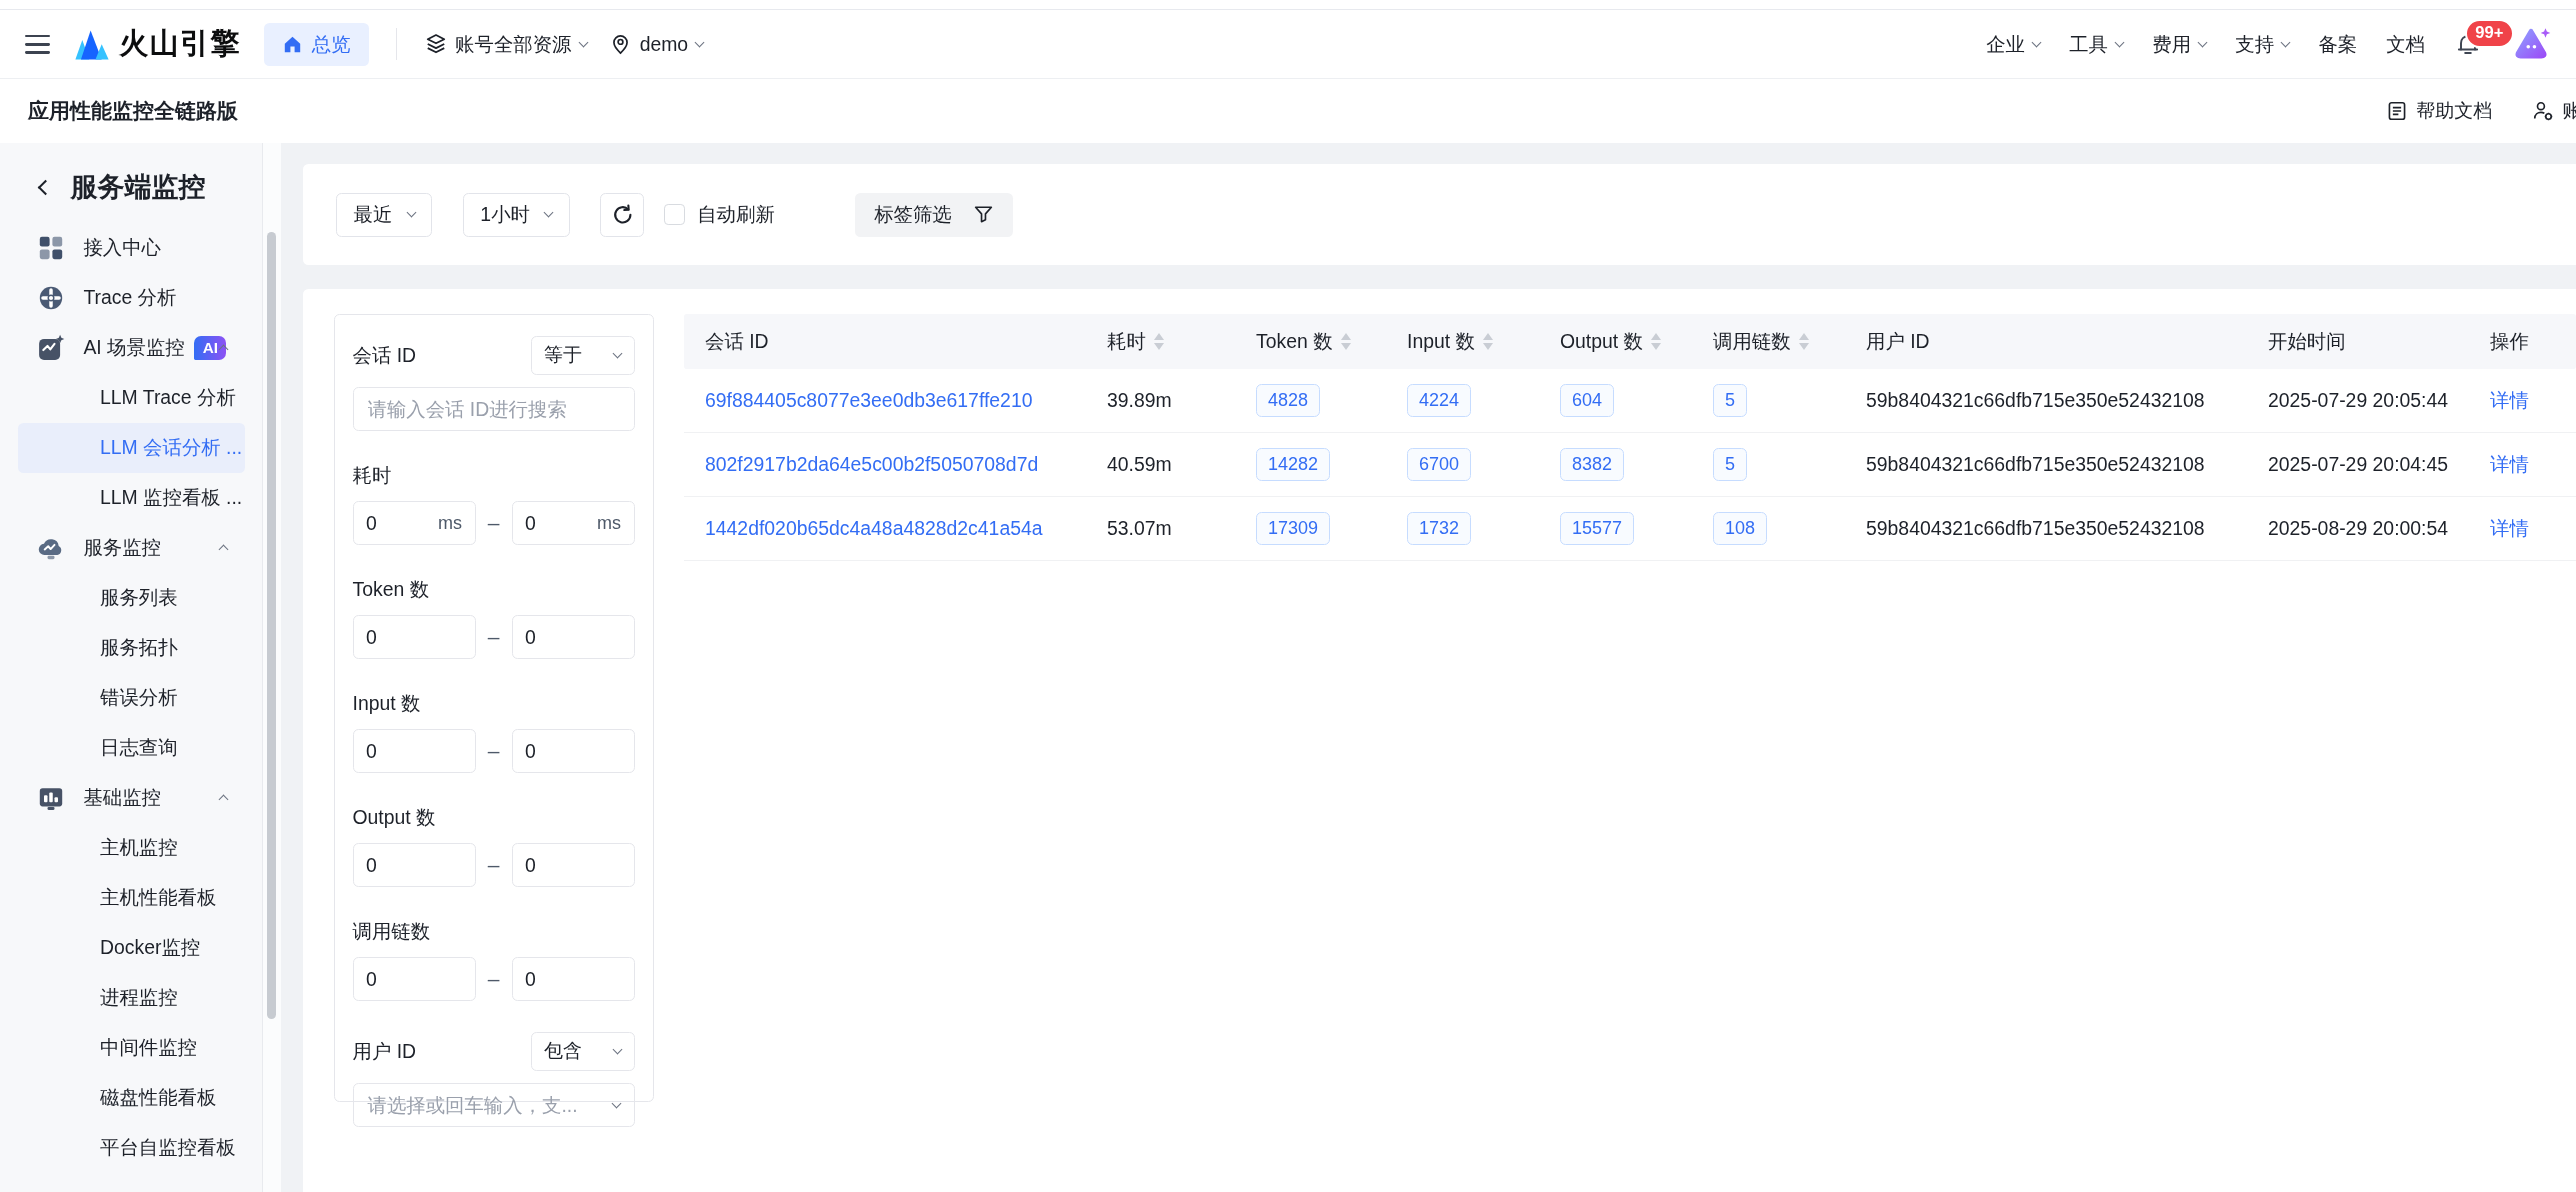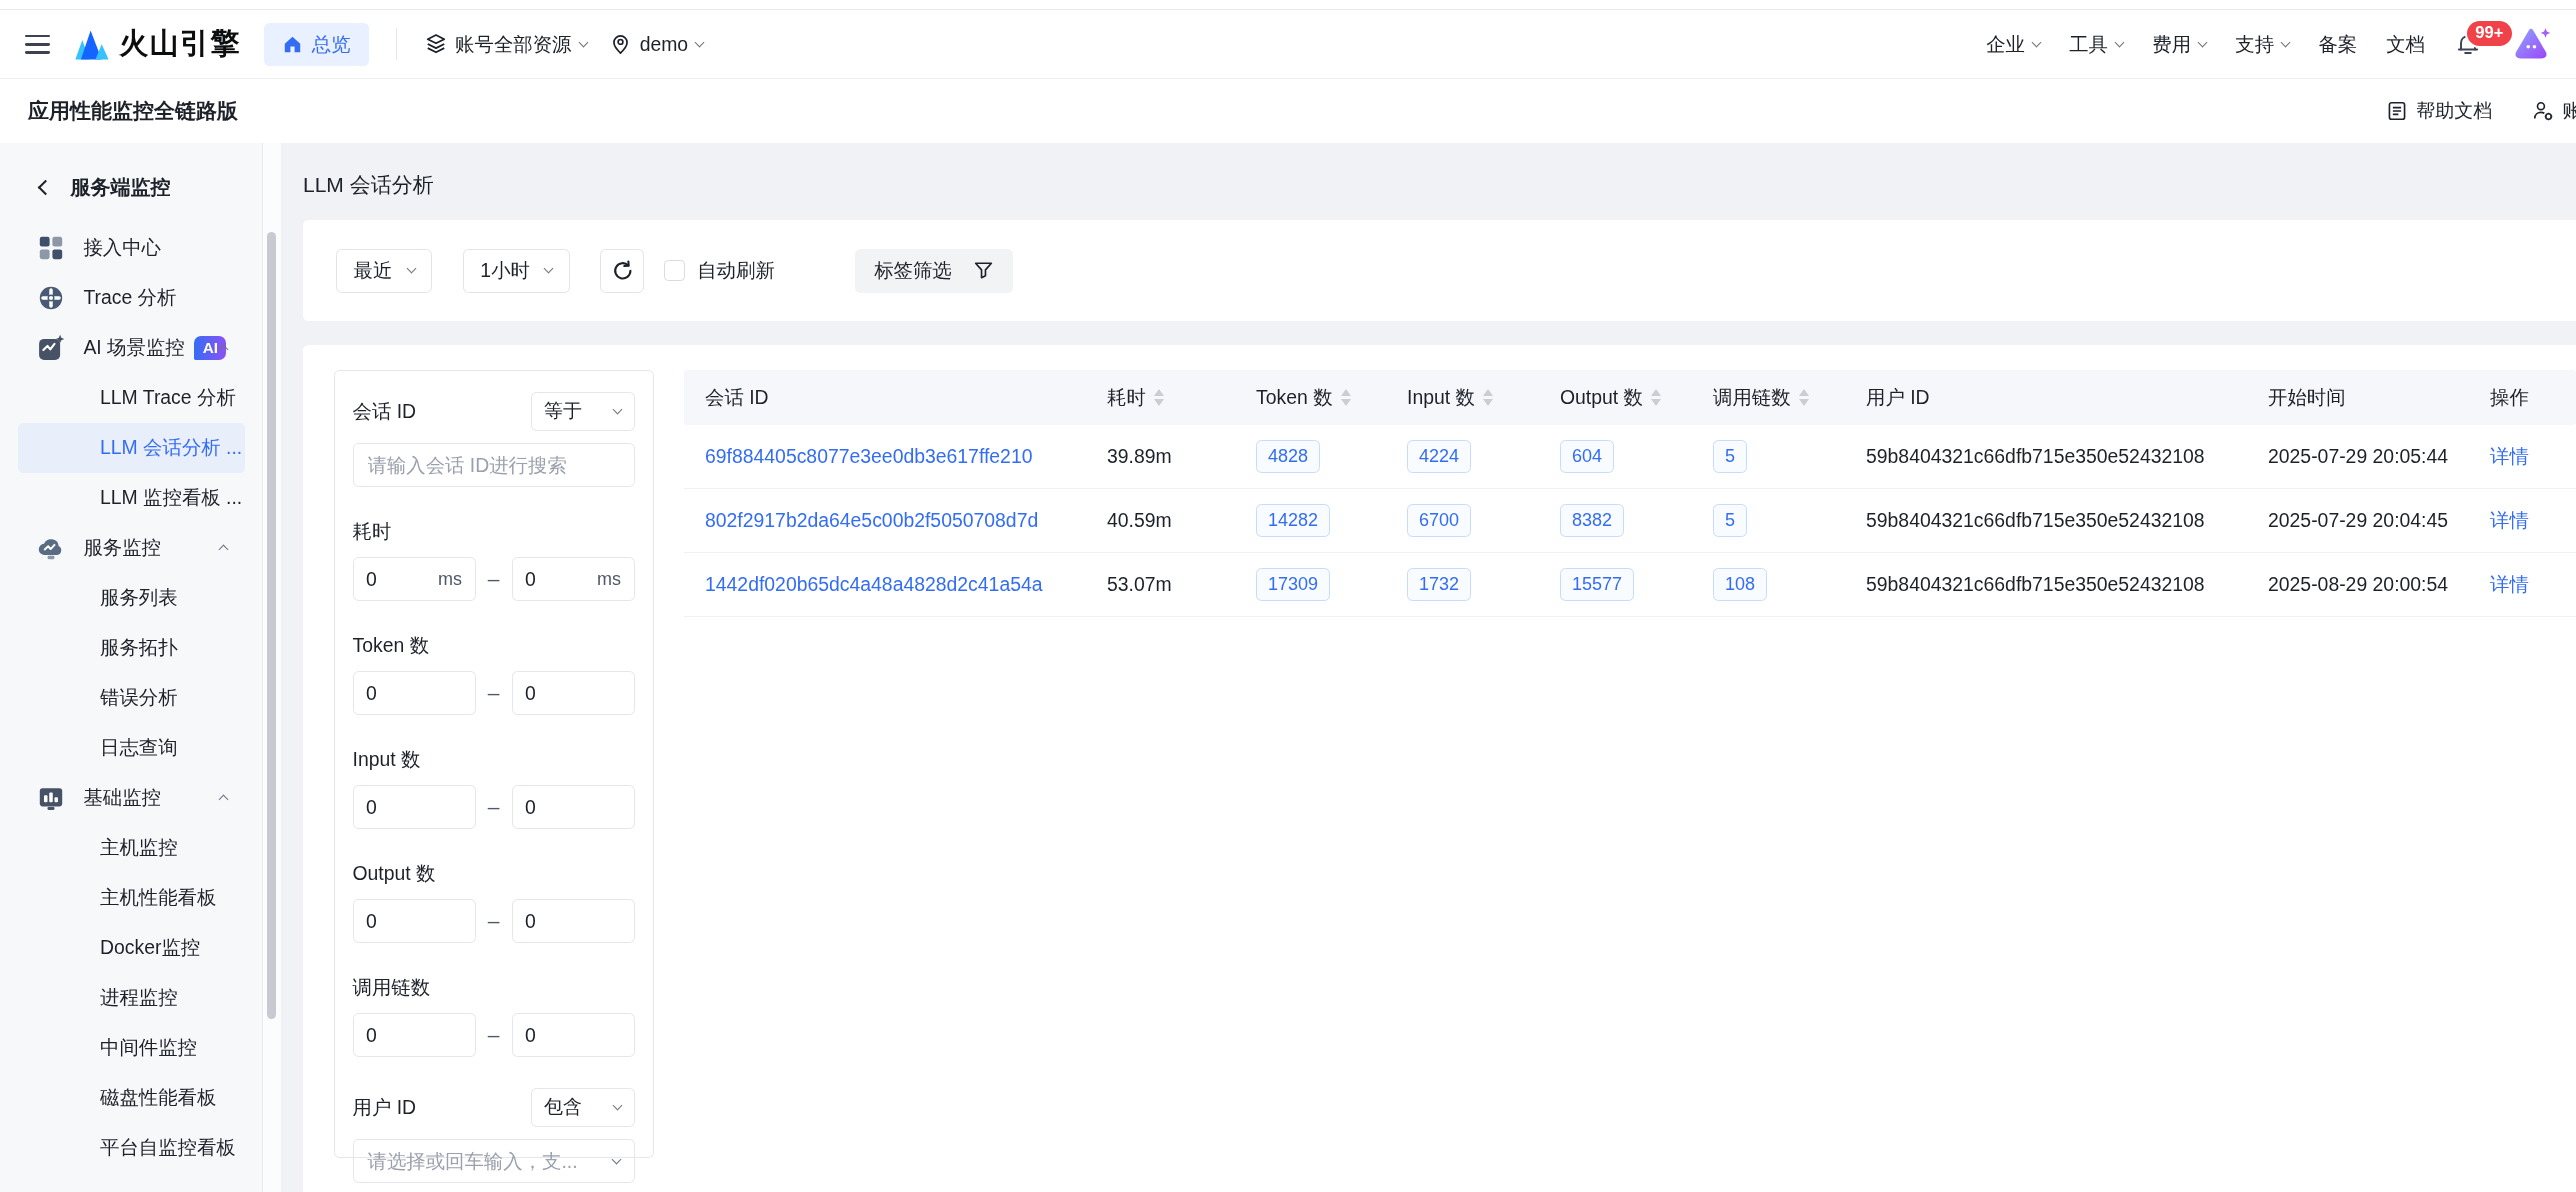--- a/index.html
+++ b/index.html
@@ -44,21 +44,21 @@
   .sub-title { font-size:21px; font-weight:600; color:#1D2129; }
   .sub-right { position:absolute; left:2386px; top:0; height:64px; display:flex; align-items:center; gap:40px; white-space:nowrap; }
   .sub-link { display:flex; align-items:center; gap:8.3px; font-size:19px; color:#1D2129; cursor:pointer; }
 
   
   .app { display:flex; height:1049px; }
 
   
   .sidebar { width:281px; min-width:281px; background:#F7F8FA; position:relative; padding-top:21px; overflow:hidden; }
   .sb-header { display:flex; align-items:center; gap:19.4px; padding:7px 0 0 40px; height:39px; margin-bottom:19.4px; cursor:pointer; }
-  .sb-title { font-size:20px; font-weight:600; color:#1D2129; }
+  .sb-title { font-size:27px; font-weight:600; color:#1D2129; }
   .sb-list { margin-top:9.7px; }
   .sb-item { height:50px; margin:0 36px 0 18px; display:flex; align-items:center;
     border-radius:5.5px; font-size:19.4px; color:#1D2129; padding-left:19.4px; position:relative; cursor:pointer; }
   .sb-item .ico { width:28px; height:28px; margin-right:18px; flex:none; }
   .sb-item.child { padding-left:82px; }
   .sb-item.active { background:#E9EEFB; color:#336DF4; }
   .sb-item .grp-cv { position:absolute; right:18px; }
   .ai-badge { margin-left:9.7px; background:linear-gradient(90deg,#336DF4,#8D52F4);
     color:#fff; font-size:15.3px; font-weight:700; padding:2.8px 8.3px; border-radius:7px 7px 7px 1.4px; }
   .sb-track { position:absolute; right:0; top:0; bottom:0; width:19.4px; background:#FBFCFD; border-left:0.7px solid #E8EAEE; }
@@ -375,21 +375,20 @@
       <div class="sb-item child">
         <span>平台自监控看板</span>
       </div>
     </div>
 
     <div class="sb-track"></div>
     <div class="sb-thumb"></div>
   </div>
 
   <div class="main">
-    <div class="page-title">LLM 会话分析</div>
 
     <div class="card1">
       <div class="ctl-select">
         <span>最近</span>
         <i class="cv down sm"></i>
       </div>
       <div class="ctl-select ml44">
         <span>1小时</span>
         <i class="cv down sm"></i>
       </div>

